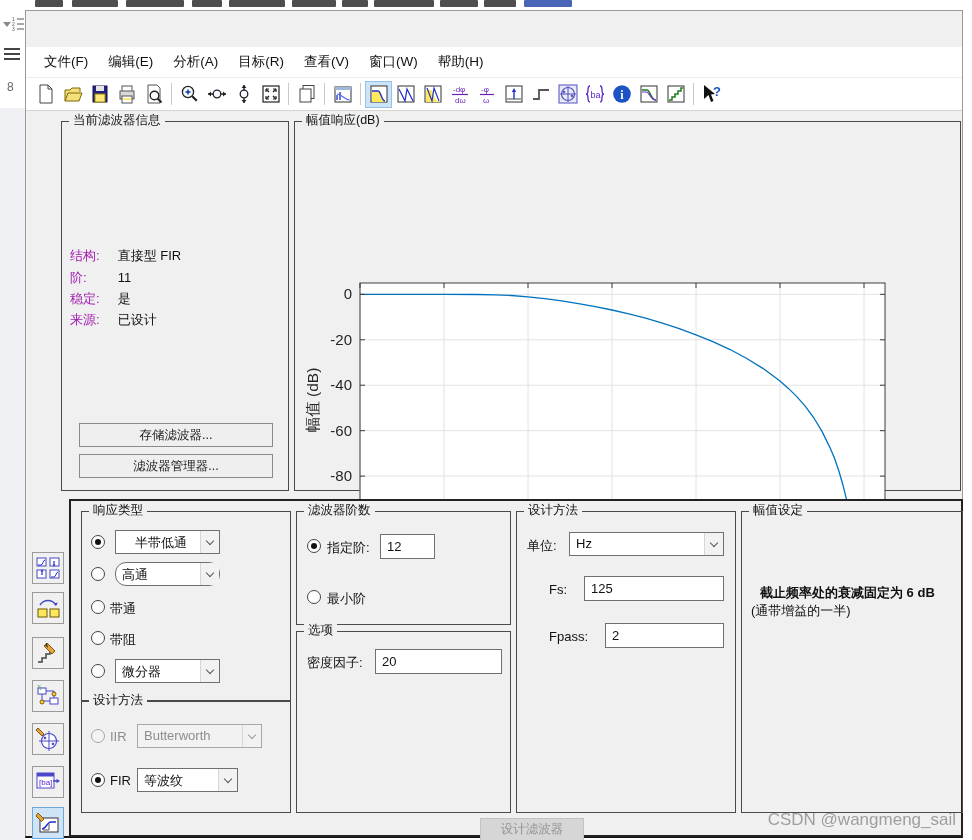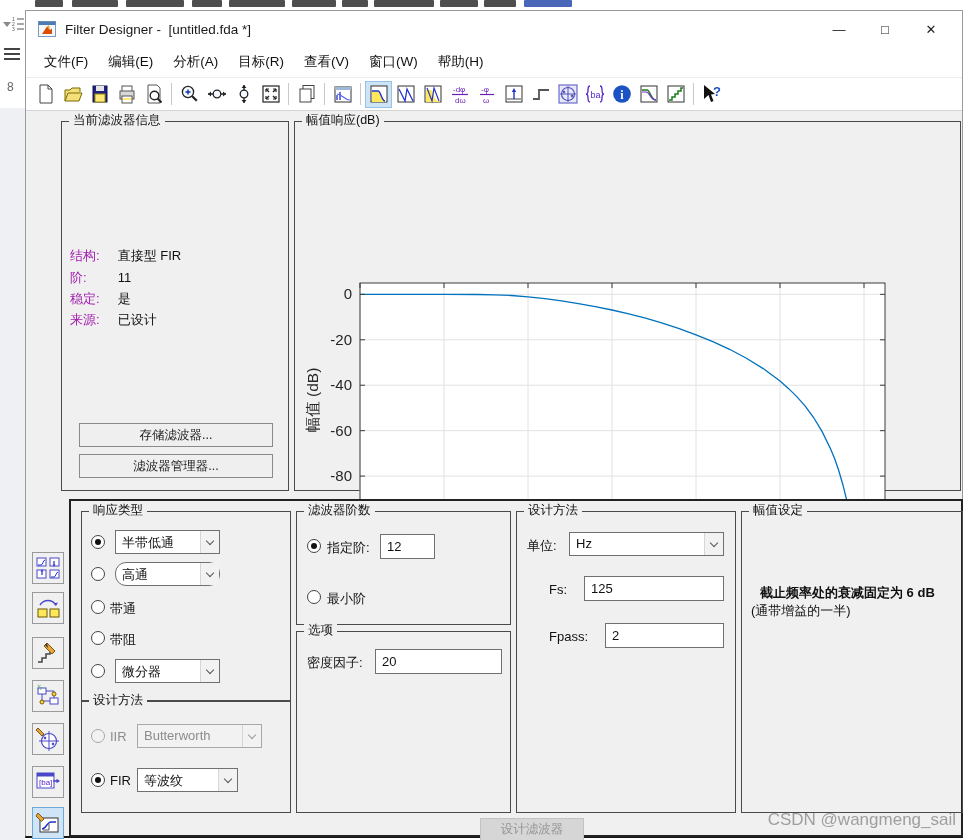--- a/index.html
+++ b/index.html
@@ -111,34 +111,20 @@
 </svg>
 <div class="bg-hamburger">
     <i></i>
     <i></i>
     <i></i>
   </div>
 <div class="bg-gutter-num">8</div>
 
 <div class="window">
 
-  <div class="titlebar">
-    <svg class="app-icon" viewBox="0 0 18 16">
-      <rect x="0.5" y="0.5" width="17" height="15" fill="#f4f8fc" stroke="#7a9cc0"></rect>
-      <rect x="0.5" y="0.5" width="17" height="3.5" fill="#4f7cb0"></rect>
-      <polygon points="4,13 9,5.5 12,9 14,7.5 14,13" fill="#d94f00"></polygon>
-      <polygon points="9,5.5 11,4 12,9" fill="#f0a030"></polygon>
-    </svg>
-    <span class="title-text">Filter Designer -  [untitled.fda *]</span>
-    <div class="win-controls">
-      <span class="wc">—</span>
-      <span class="wc">□</span>
-      <span class="wc">✕</span>
-    </div>
-  </div>
 
   <div class="menubar">
     <span class="menu-item">文件(F)</span>
     <span class="menu-item">编辑(E)</span>
     <span class="menu-item">分析(A)</span>
     <span class="menu-item">目标(R)</span>
     <span class="menu-item">查看(V)</span>
     <span class="menu-item">窗口(W)</span>
     <span class="menu-item">帮助(H)</span>
   </div>
@@ -473,21 +459,21 @@
         <path d="M8 20h6v-6" fill="none" stroke="#555"></path>
         <path d="M3 3l6 6-2.5 2.5L1 6z" fill="#e8a33d" stroke="#7a5a10"></path>
       </svg>
     </div>
 
   <div class="bottom-panel">
 
     <div class="grp" style="left:10px; top:10px; width:210px; height:190px;">
       <span class="gt">响应类型</span>
       <span class="radio checked" style="left:9px; top:23px;"></span>
-      <div class="sel" style="left:33px; top:18px; width:105px;">
+      <div class="sel" style="left:33px; top:18px; width:105px;text-align:center;">
         <span class="st">半带低通</span>
         <span class="sa">
             <i></i>
           </span>
       </div>
       <span class="radio" style="left:9px; top:55px;"></span>
       <div class="sel" style="left:33px; top:50px; width:105px;border-radius:11px;">
         <span class="st">高通</span>
         <span class="sa">
             <i></i>

